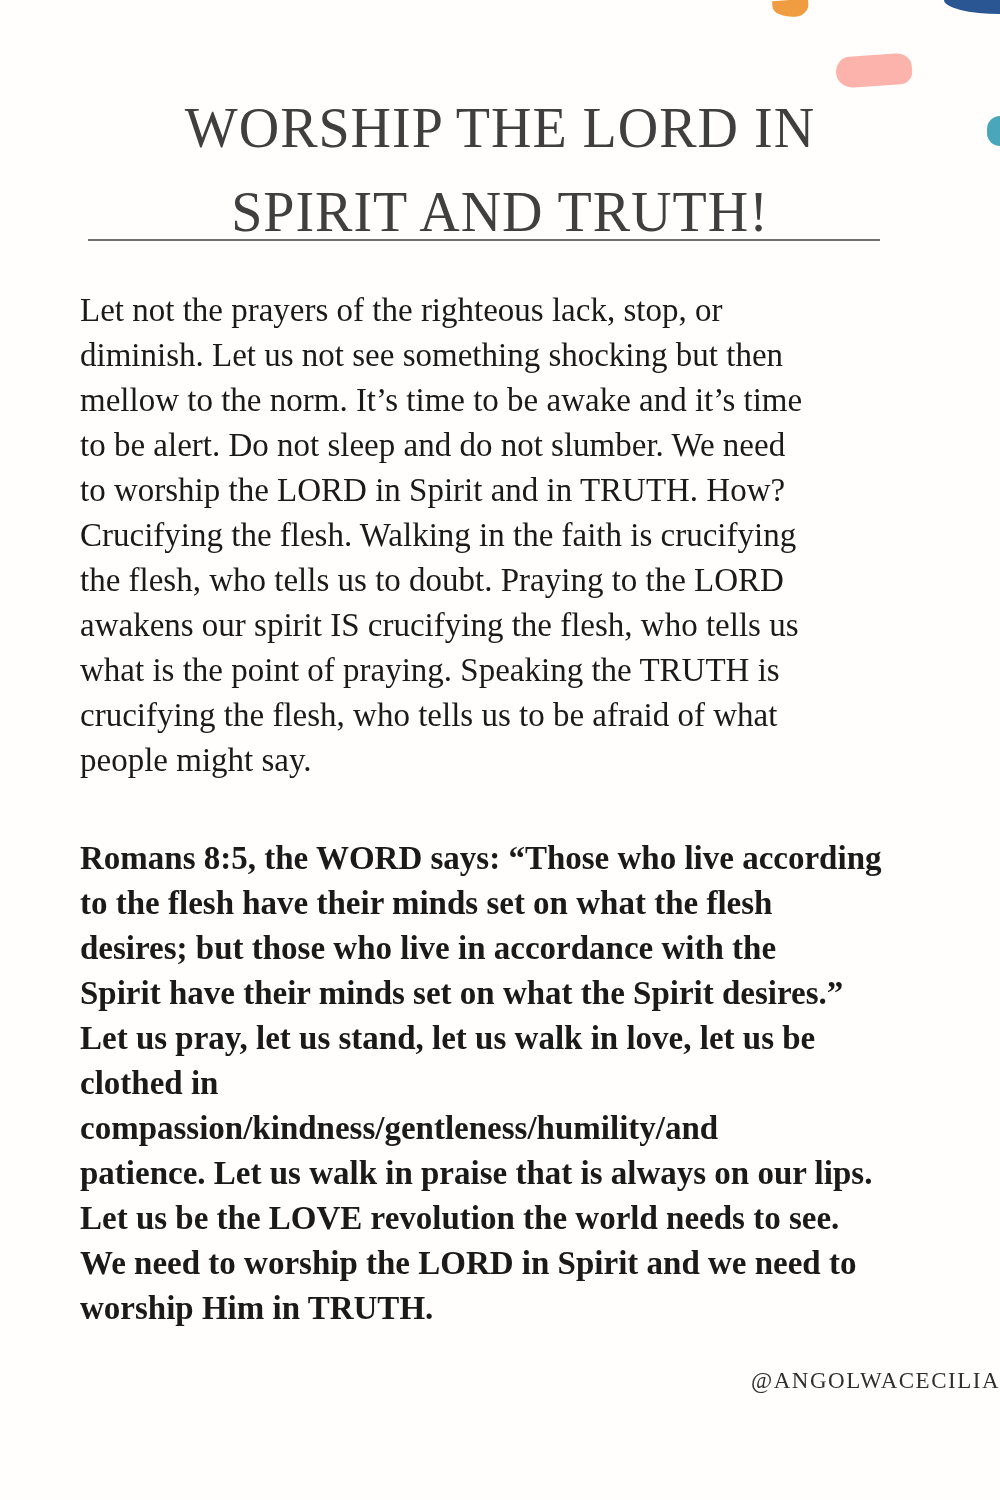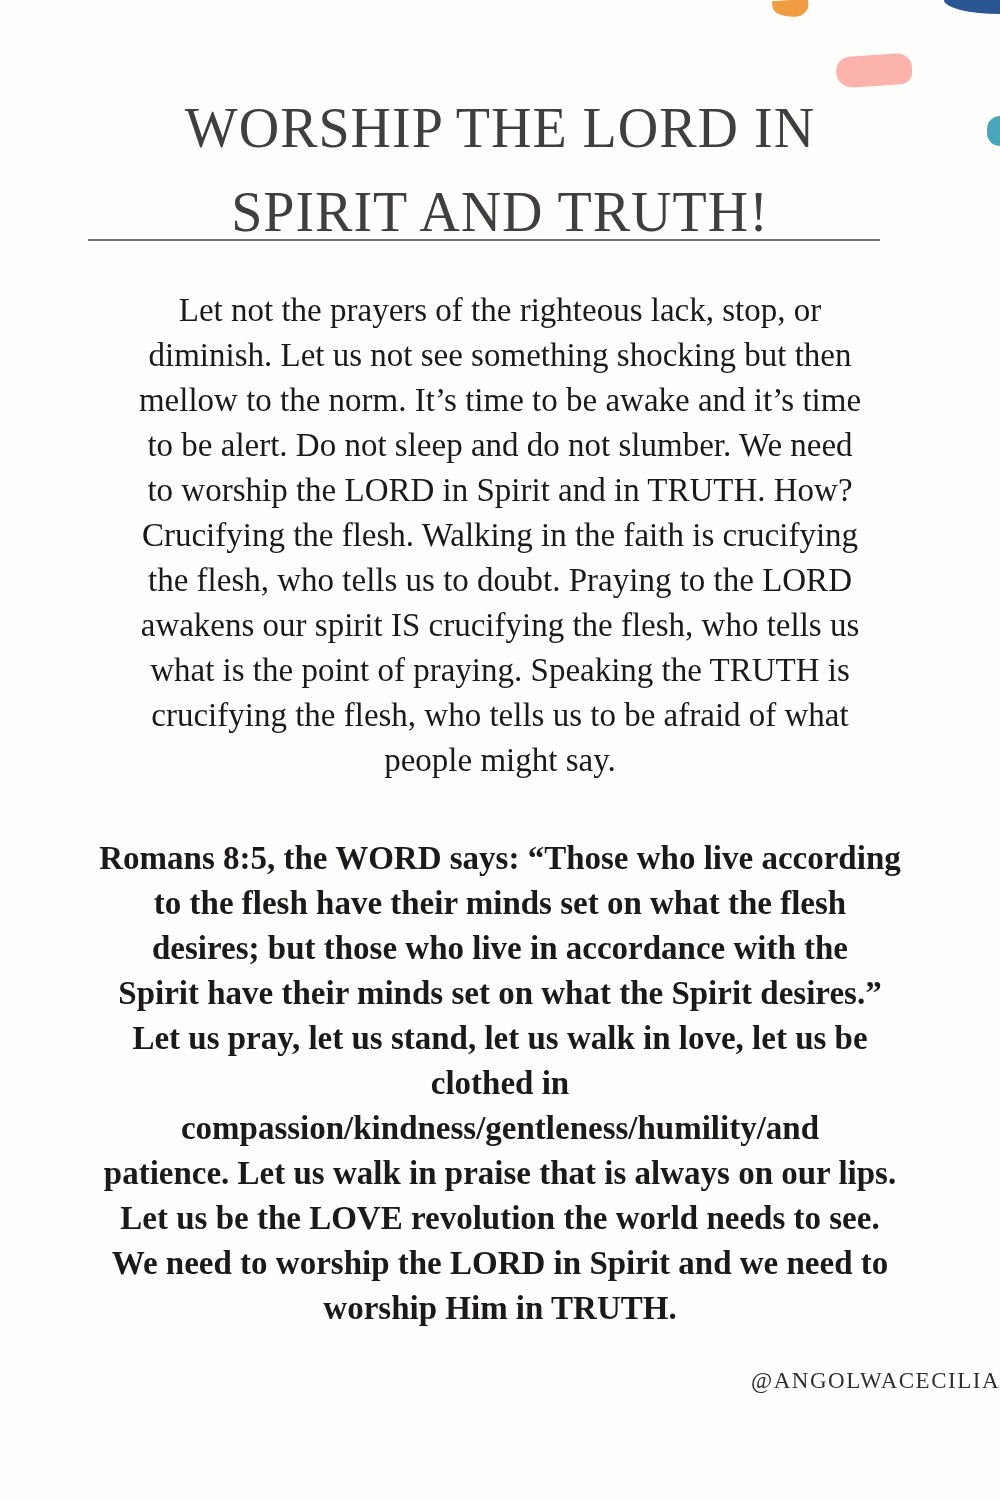--- a/index.html
+++ b/index.html
@@ -69,21 +69,21 @@
     border: none;
     border-top: 2px solid var(--divider, #707070);
   }
 
   
   .body-para {
     position: absolute;
     left: 80px;
     width: 840px;
     margin: 0;
-    text-align: center;
+    text-align: left;
     font-size: 33px;
     line-height: 45px;
     color: var(--body-text, #1a1a1a);
     white-space: pre-line;
   }
   .para-1 { top: 288px; }
   .para-2 { top: 836px; font-weight: bold; }
 
   
   .handle {

